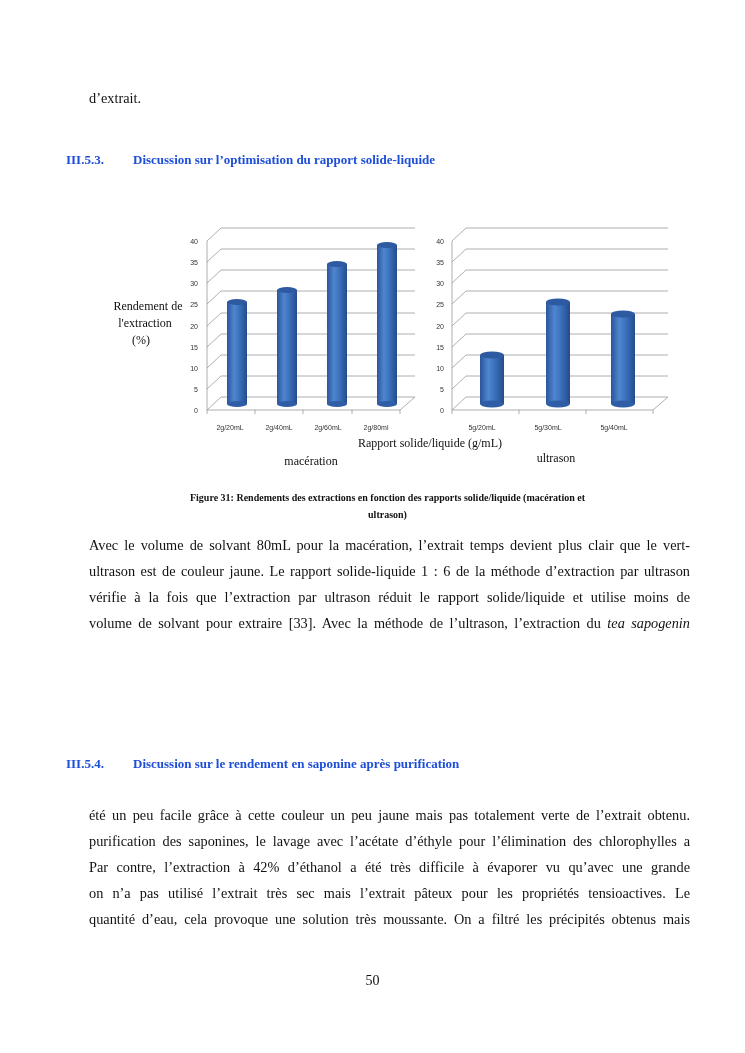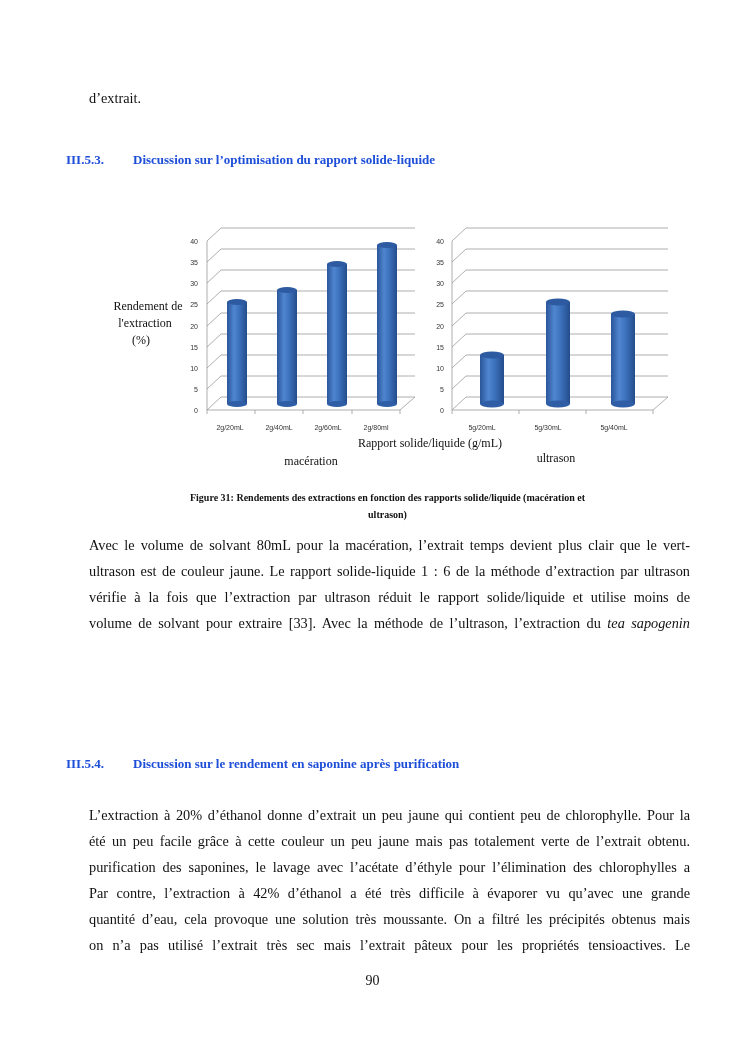--- a/index.html
+++ b/index.html
@@ -197,21 +197,20 @@
   <span class="line">ultrason est de couleur jaune. Le rapport solide-liquide 1 : 6 de la méthode d’extraction par ultrason</span>
   <span class="line">vérifie à la fois que l’extraction par ultrason réduit le rapport solide/liquide et utilise moins de</span>
   <span class="line"><span>volume de solvant pour extraire [33]. Avec la méthode de l’ultrason, l’extraction du </span><i>tea sapogenin</i></span>
 </div>
 
 <div class="heading" style="top:756px;">
   <span class="num">III.5.4.</span><span>Discussion sur le rendement en saponine après purification</span>
 </div>
 
 <div class="para" style="top:802px;">
-  <span class="line">L’extraction à 20% d’éthanol donne d’extrait un peu jaune qui contient peu de chlorophylle. Pour la</span>
   <span class="line">été un peu facile grâce à cette couleur un peu jaune mais pas totalement verte de l’extrait obtenu.</span>
   <span class="line">purification des saponines, le lavage avec l’acétate d’éthyle pour l’élimination des chlorophylles a</span>
   <span class="line">Par contre, l’extraction à 42% d’éthanol a été très difficile à évaporer vu qu’avec une grande</span>
+  <span class="line">on n’a pas utilisé l’extrait très sec mais l’extrait pâteux pour les propriétés tensioactives. Le</span>
   <span class="line">quantité d’eau, cela provoque une solution très moussante. On a filtré les précipités obtenus  mais</span>
-  <span class="line">on n’a pas utilisé l’extrait très sec mais l’extrait pâteux pour les propriétés tensioactives. Le</span>
-</div>
-
-<div class="pagenum">90</div>
+</div>
+
+<div class="pagenum">50</div>
 
 </body></html>

